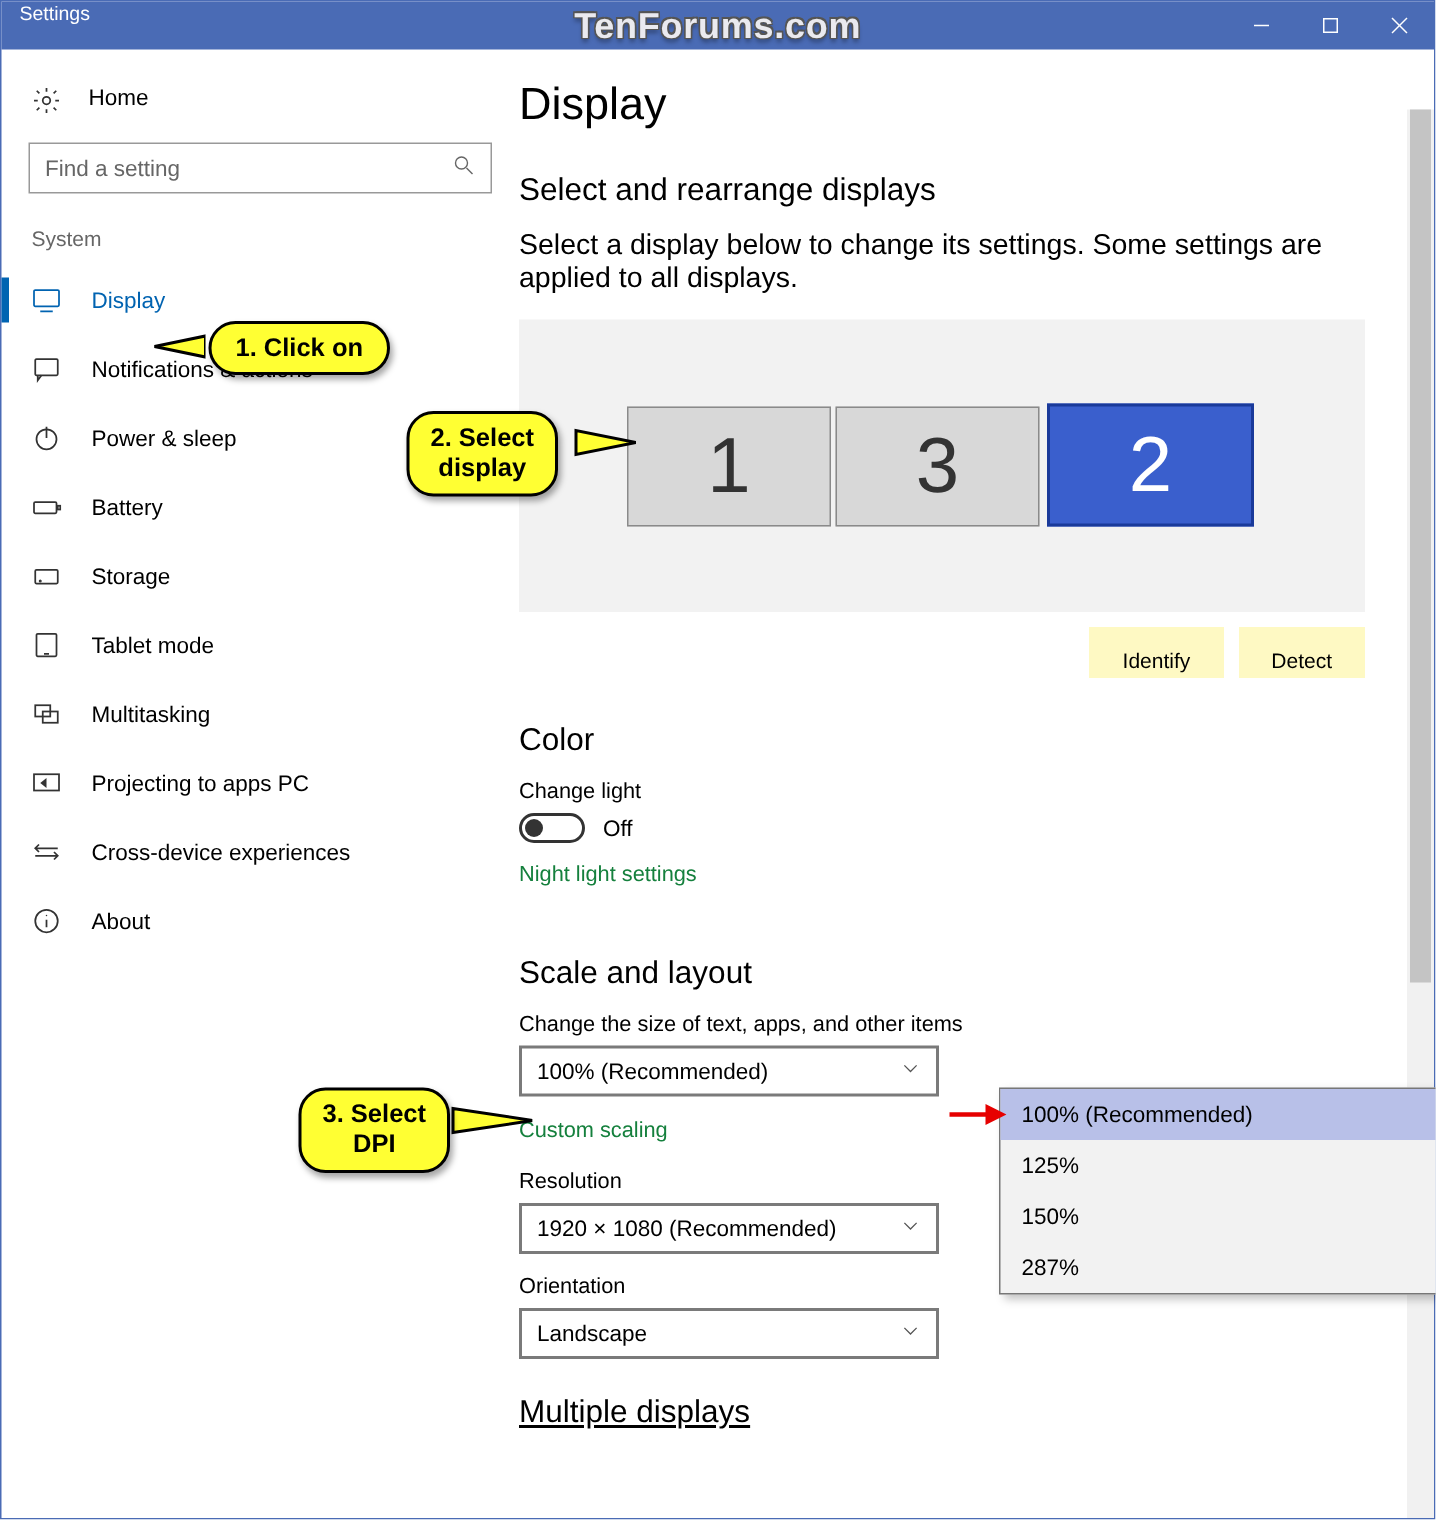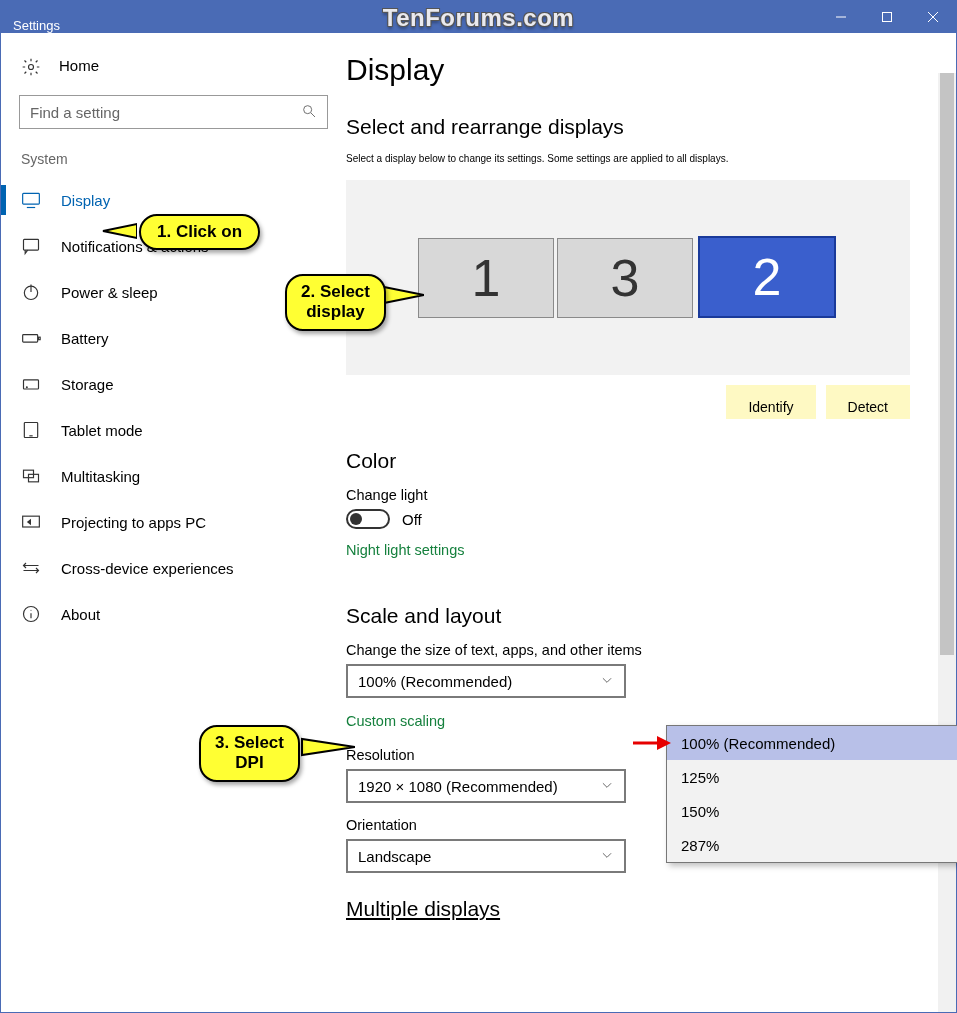--- a/index.html
+++ b/index.html
@@ -1,19 +1,19 @@
 <!DOCTYPE html>
 <html><head>
 <meta charset="utf-8">
 <style>
   * { box-sizing: border-box; margin: 0; padding: 0; }
   html, body { width: 957px; height: 1013px; font-family: "Segoe UI", Arial, sans-serif; font-size: 15px; color: #000; overflow: hidden; }
   .window { width: 957px; height: 1013px; background:#fff; border:1px solid #4a6bb5; position:relative; }
   
-  .titlebar { height:32px; background:#4a6bb5; display:flex; align-items:flex-end; color:#fff; font-size:13px; padding-left:12px; position:relative; }
+  .titlebar { height:32px; background:#4a6bb5; display:flex; align-items:flex-start; color:#fff; font-size:13px; padding-left:12px; position:relative; }
   .titlebar .wbtns { position:absolute; right:0; top:0; height:32px; display:flex; }
   .wbtn { width:46px; height:32px; display:flex; align-items:center; justify-content:center; }
   .wbtn svg { stroke:#fff; stroke-width:1; fill:none; }
   .watermark { position:absolute; left:50%; top:3px; transform:translateX(-50%); font-family: "Segoe UI", Arial; font-size:24px; font-weight:700; color:#eaeaef; letter-spacing:0.5px; text-shadow: -1px -1px 0 #555, 1px -1px 0 #555, -1px 1px 0 #555, 1px 1px 0 #555, 0 3px 3px rgba(0,0,0,.35); pointer-events:none; z-index:200;}
   
   .body { position:absolute; top:32px; bottom:0; left:0; right:0; display:flex; }
   .sidebar { width:345px; padding:20px 0 0 0; }
   .home-row { display:flex; align-items:flex-start; gap:18px; padding:4px 0 18px 20px; }
   .home-row .gear { width:20px; height:20px; }
   .search-wrap { padding:0 18px 22px 18px; }
@@ -25,21 +25,21 @@
   .nav-item.selected::before { content:""; position:absolute; left:0; top:8px; bottom:8px; width:5px; background:#0063b1; }
   .nav-item .ico { width:20px; height:20px; display:flex; align-items:center; justify-content:center; }
   .nav-item span.lbl { font-size:15px; }
 
   .content-wrap { flex:1; position:relative; }
   .scrollbar { position:absolute; right:0; top:40px; bottom:0; width:18px; background:#f1f1f1; }
   .scrollbar .thumb { position:absolute; left:2px; right:2px; top:0; height:62%; background:#c4c4c4; }
   .content { position:absolute; left:0; right:18px; top:0; bottom:0; padding:20px 28px 0 0; overflow:hidden; }
   h1.page-title { font-weight:400; font-size:30px; margin-bottom:28px; }
   h2.sect { font-weight:400; font-size:21px; margin-bottom:14px; margin-top:10px;}
-  p.desc { font-size:10px; margin-bottom:16px; }
+  p.desc { font-size:19px; margin-bottom:16px; }
   .display-area { background:#f2f2f2; height:195px; position:relative; margin-bottom:10px; }
   .display-box { position:absolute; border:1px solid #8a8a8a; display:flex; align-items:center; justify-content:center; font-size:52px; font-weight:300; }
   .display-box.sel { background:#3a5fcd; color:#fff; border:2px solid #1a3a9a; }
   .display-box.unsel { background:#d8d8d8; color:#333; }
   .btnrow { display:flex; gap:10px; justify-content:flex-end; margin-bottom:30px; }
   .btn { background:#fef9c3; border:none; height:34px; padding:14px 22px; font-size:14px; }
   .subhdr { font-size:14.5px; margin-bottom:6px; }
   .toggle-row { display:flex; align-items:center; gap:12px; margin-bottom:12px; }
   .toggle { width:44px; height:20px; border:2px solid #333; border-radius:20px; position:relative; }
   .toggle .knob { width:12px; height:12px; background:#333; border-radius:50%; position:absolute; left:2px; top:2px; }
@@ -291,21 +291,21 @@
   </div>
 
   <svg class="callout-tail" style="left:96px; top:220px;" width="40" height="20">
       <polygon points="6,10 40,3 40,17" fill="#ffff33" stroke="#000" stroke-width="2"></polygon>
     </svg>
   <div class="callout" style="left:138px; top:213px;">1. Click on</div>
 
   <svg class="callout-tail" style="left:381px; top:283px;" width="42" height="22">
       <polygon points="42,11 2,3 2,19" fill="#ffff33" stroke="#000" stroke-width="2"></polygon>
     </svg>
-  <div class="callout two-line" style="left:284px; top:273px;">
+  <div class="callout two-line" style="left:270px; top:273px;">
     <div>2. Select</div>
     <div>display</div>
   </div>
 
   <svg class="callout-tail" style="left:299px; top:735px;" width="55" height="22">
       <polygon points="55,11 2,3 2,19" fill="#ffff33" stroke="#000" stroke-width="2"></polygon>
     </svg>
   <div class="callout two-line" style="left:198px; top:724px;">
     <div>3. Select</div>
     <div>DPI</div>

